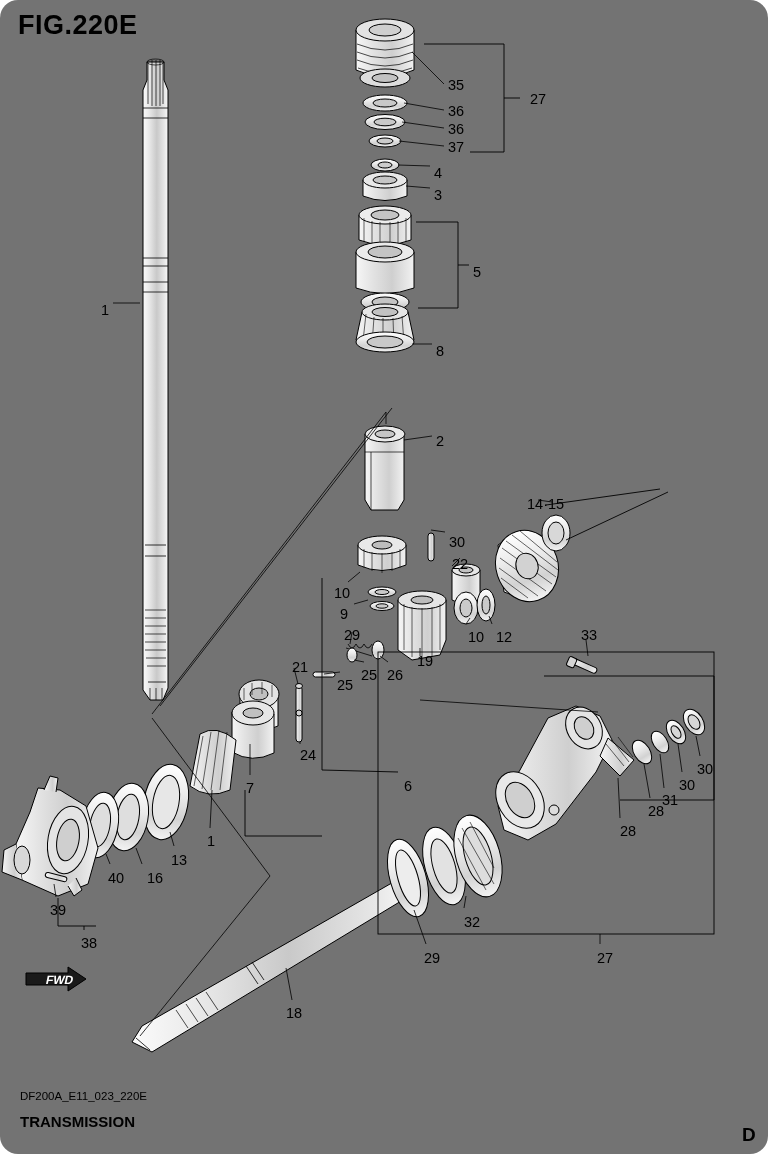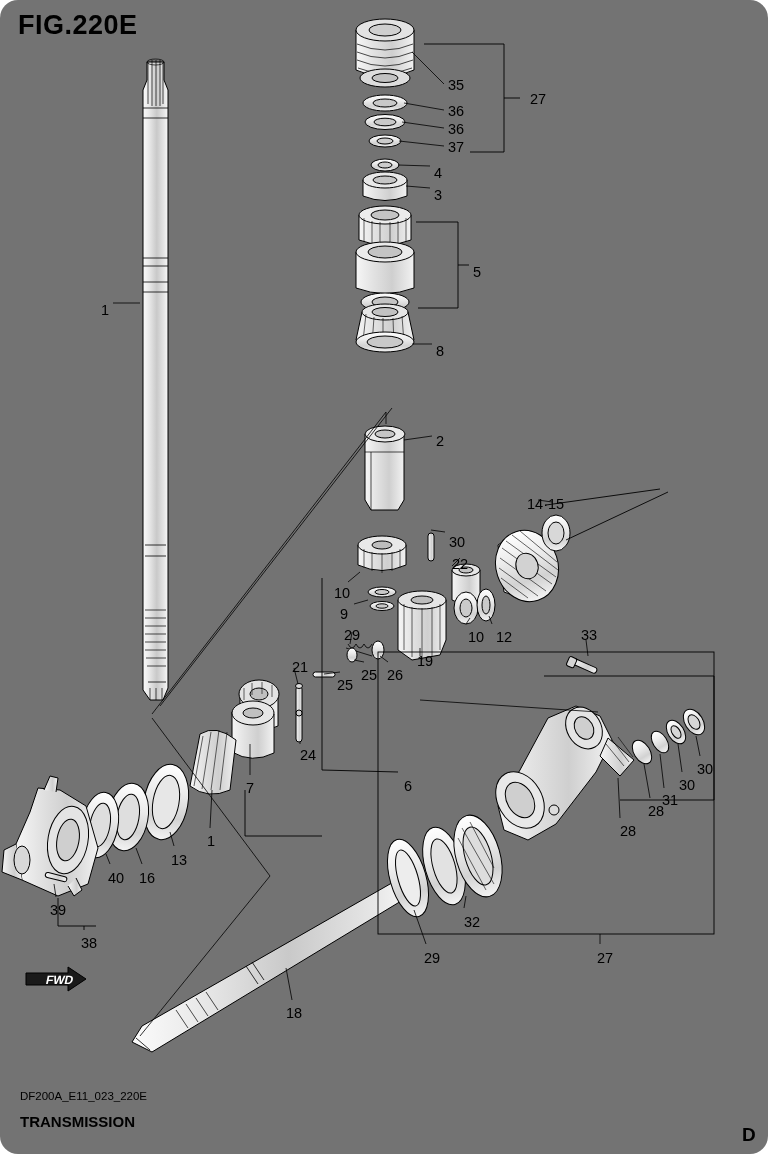--- a/index.html
+++ b/index.html
@@ -517,21 +517,21 @@
   <div class="callout" style="left:473px; top:265px;">5</div>
   <div class="callout" style="left:404px; top:779px;">6</div>
   <div class="callout" style="left:246px; top:781px;">7</div>
   <div class="callout" style="left:436px; top:344px;">8</div>
   <div class="callout" style="left:340px; top:607px;">9</div>
   <div class="callout" style="left:334px; top:586px;">10</div>
   <div class="callout" style="left:468px; top:630px;">10</div>
   <div class="callout" style="left:496px; top:630px;">12</div>
   <div class="callout" style="left:171px; top:853px;">13</div>
   <div class="callout" style="left:527px; top:497px;">14·15</div>
-  <div class="callout" style="left:139px; top:871px;">16</div>
+  <div class="callout" style="left:147px; top:871px;">16</div>
   <div class="callout" style="left:207px; top:834px;">1</div>
   <div class="callout" style="left:286px; top:1006px;">18</div>
   <div class="callout" style="left:417px; top:654px;">19</div>
   <div class="callout" style="left:449px; top:535px;">30</div>
   <div class="callout" style="left:292px; top:660px;">21</div>
   <div class="callout" style="left:452px; top:557px;">22</div>
   <div class="callout" style="left:344px; top:628px;">29</div>
   <div class="callout" style="left:300px; top:748px;">24</div>
   <div class="callout" style="left:337px; top:678px;">25</div>
   <div class="callout" style="left:361px; top:668px;">25</div>

